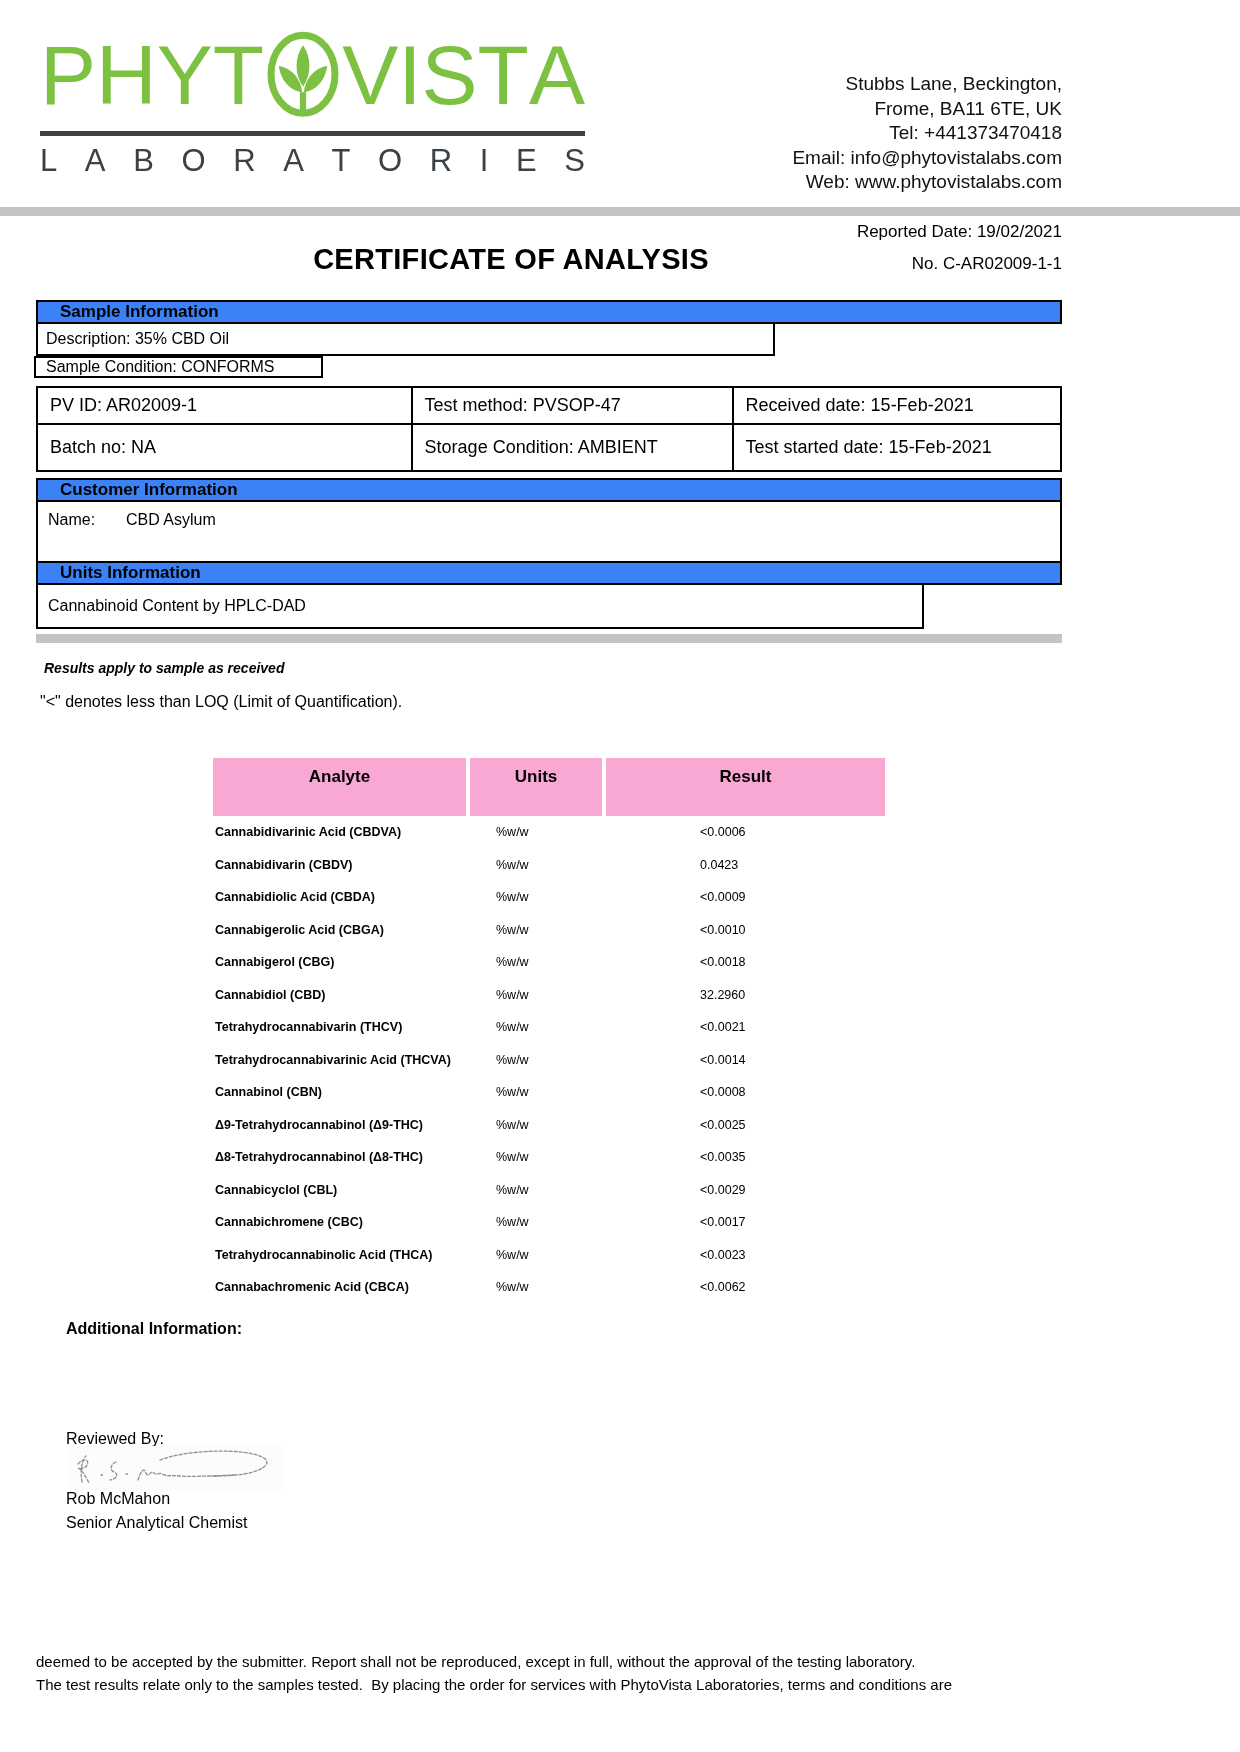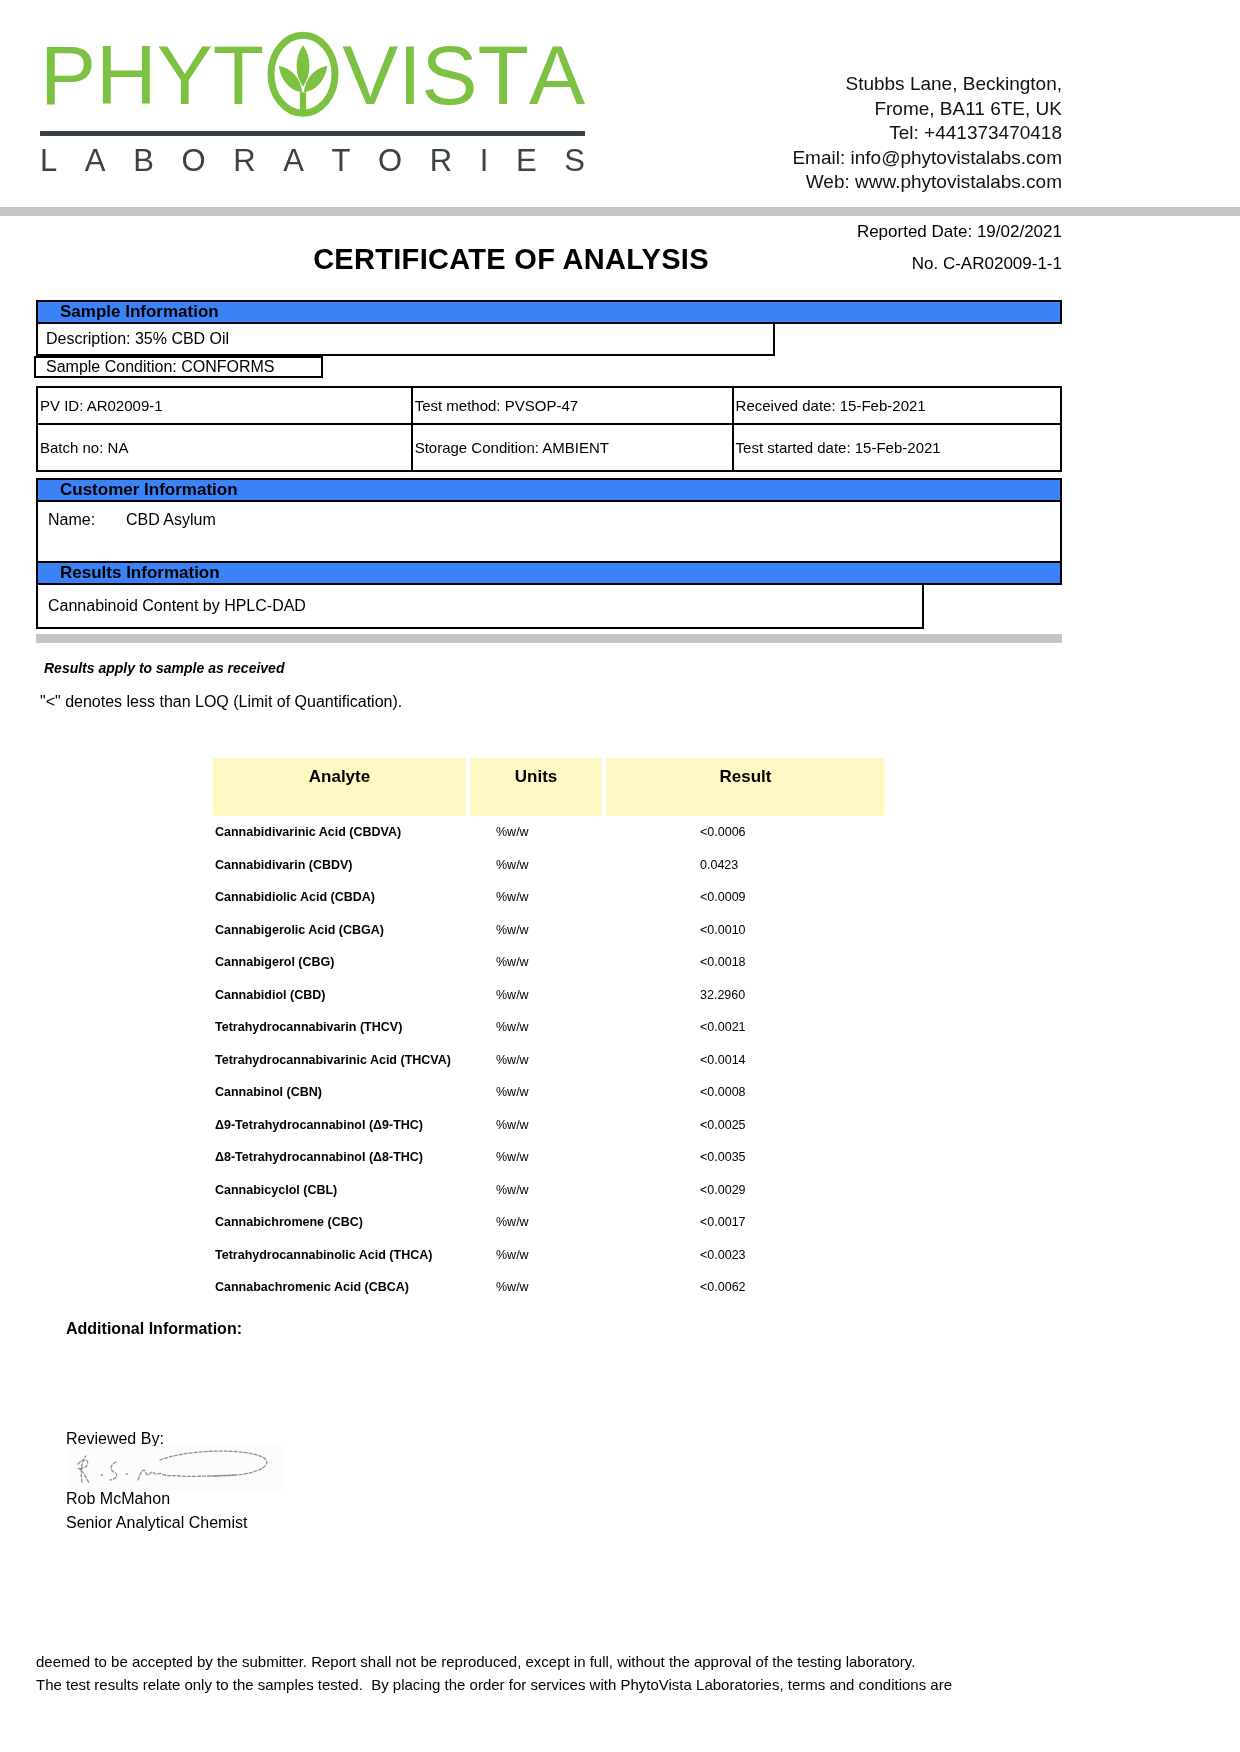--- a/index.html
+++ b/index.html
@@ -44,21 +44,21 @@
   #bar-customer{ top:478px; }
   #bar-method  { top:561px; }
 
   .desc-row { position:absolute; left:36px; top:322px; width:1026px; height:66px; display:flex;flex-direction:column; }
   .desc-cell { width:739px; border:2px solid #000; padding:6px 8px; font-size:16px; }
   .cond-cell { width:289px; margin-left:-2px; border:2px solid #000; display:flex; align-items:center; padding-left:10px; font-size:16px; }
 
   .row3 { position:absolute; left:36px; width:1026px; display:flex; }
   #row-pv    { top:386px; height:39px; }
   #row-batch { top:423px; height:49px; }
-  .row3 > div { border:2px solid #000; display:flex; align-items:center; padding-left:2px; font-size:15px; }
+  .row3 > div { border:2px solid #000; display:flex; align-items:center; padding-left:12px; font-size:18px; }
   .row3 .c1 { width:399px; }
   .row3 .c2 { width:342px; margin-left:-2px; }
   .row3 .c3 { width:350px; margin-left:-2px; }
 
   .customer-box {
     position:absolute; left:36px; top:500px; width:1026px; height:63px;
     border:2px solid #000; font-size:16px; padding:9px 8px 0 10px;
   }
   .info-line .label { display:inline-block; width:78px; }
   .info-line + .info-line { margin-top:17px; }
@@ -67,21 +67,21 @@
     position:absolute; left:36px; top:583px; width:888px; height:46px;
     border:2px solid #000; display:flex; align-items:center; padding-left:10px; font-size:16px;
   }
 
   
   .note-sample { position:absolute; left:44px; top:660px; font-size:14px; font-weight:bold; font-style:italic; }
   .note-loq    { position:absolute; left:40px; top:693px; font-size:16px; }
 
   
   .rt-head { position:absolute; left:213px; top:758px; width:672px; height:58px; display:flex; }
-  .rt-h { background:#fef9c3; font-weight:bold; font-size:17px; text-align:center; padding-top:9px; }
+  .rt-h { background:#f9a8d4; font-weight:bold; font-size:17px; text-align:center; padding-top:9px; }
   .rt-h.h-analyte { width:253px; }
   .rt-h.h-units   { width:132px; margin-left:4px; }
   .rt-h.h-result  { width:279px; margin-left:4px; }
 
   .rt-rows { position:absolute; left:213px; top:816px; width:672px; }
   .r-row { display:flex; height:32.5px; align-items:center; }
   .c-analyte { width:257px; font-weight:bold; font-size:12.5px; padding-left:2px; white-space:nowrap; }
   .c-units   { width:136px; font-size:12.5px; padding-left:26px; white-space:nowrap; }
   .c-result  { flex:1; font-size:12.5px; padding-left:94px; white-space:nowrap; }
 
@@ -164,21 +164,21 @@
     <div class="c3">Test started date: 15-Feb-2021</div>
   </div>
 
   <div class="secbar" id="bar-customer">Customer Information</div>
   <div class="customer-box">
     <div class="info-line">
       <span class="label">Name:</span><span>CBD Asylum</span>
     </div>
   </div>
 
-  <div class="secbar" id="bar-method">Results Information</div>
+  <div class="secbar" id="bar-method">Units Information</div>
   <div class="method-box">Cannabinoid Content by HPLC-DAD</div>
 
   <div class="graybar mid"></div>
 
   <div class="note-sample">Results apply to sample as received</div>
   <div class="note-loq">"&lt;" denotes less than LOQ (Limit of Quantification).</div>
 
   <div class="rt-head">
     <div class="rt-h h-analyte">Analyte</div>
     <div class="rt-h h-units">Units</div>

